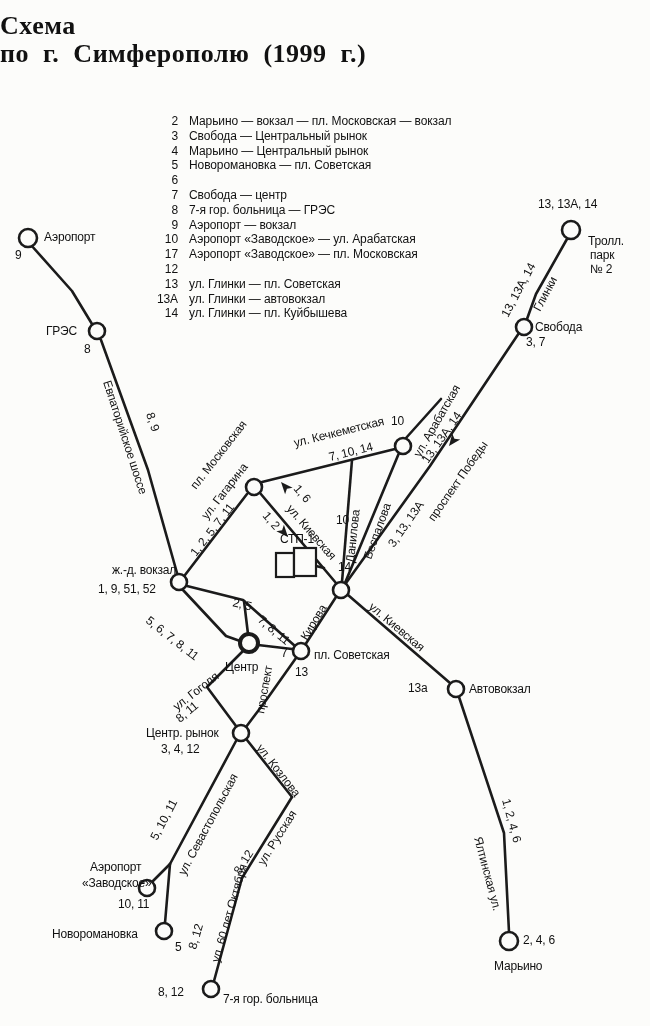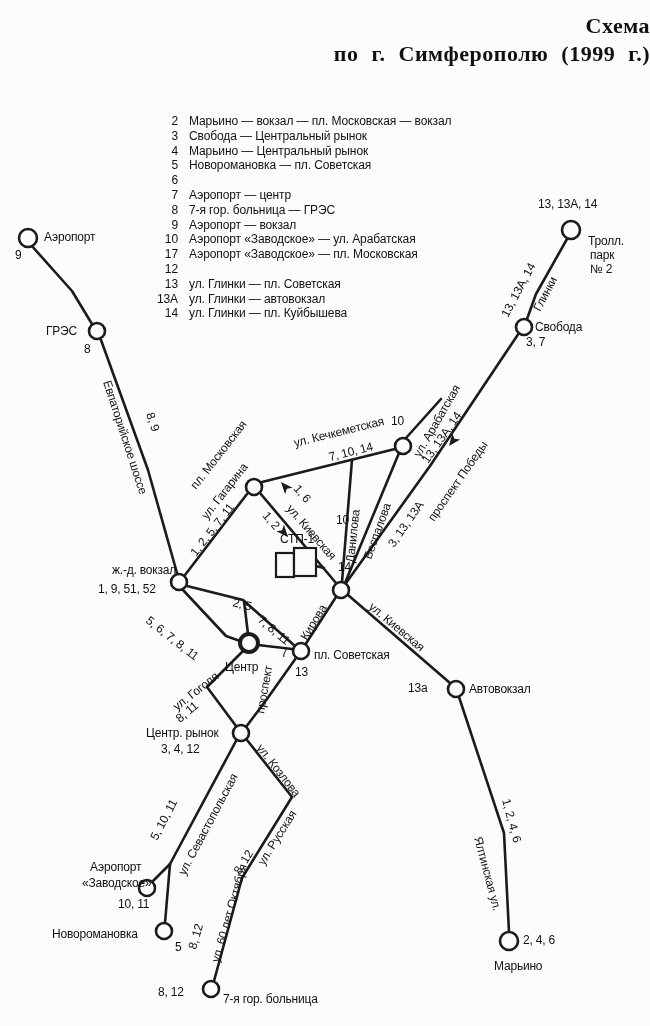--- a/index.html
+++ b/index.html
@@ -1,20 +1,20 @@
 <!DOCTYPE html>
 <html><head>
 <meta charset="utf-8">
 <style>
   html,body{margin:0;padding:0;background:#e8e8e6;}
   .page{position:relative;width:650px;height:1026px;margin:0 auto;background:#fcfcfa;
         overflow:hidden;font-family:"Liberation Sans",sans-serif;color:#111;}
-  .title{position:absolute;left:0;top:12px;width:100%;text-align:right;z-index:3;
+  .title{position:absolute;left:0;top:12px;width:100%;text-align:left;z-index:3;
          font-family:"Liberation Serif","DejaVu Serif",serif;font-weight:600;
-         font-size:22px;line-height:28px;letter-spacing:.5px;word-spacing:7px;}
+         font-size:26px;line-height:28px;letter-spacing:.5px;word-spacing:7px;}
   .legend{position:absolute;left:116px;top:114px;z-index:3;}
   .legend-row{display:flex;font-size:12px;line-height:14.8px;letter-spacing:-.1px;}
   .legend-num{width:62px;text-align:right;padding-right:11px;flex:none;}
   svg.map{position:absolute;left:0;top:0;z-index:2;}
   svg.map text{letter-spacing:-.2px;}
 </style>
 </head>
 <body>
 
 <div class="page">
@@ -48,21 +48,21 @@
         <span>
           <div>Новоромановка — пл. Советская</div>
         </span>
       </div>
       <div class="legend-row">
         <span class="legend-num">6</span>
       </div>
       <div class="legend-row">
         <span class="legend-num">7</span>
         <span>
-          <div>Аэропорт — центр</div>
+          <div>Свобода — центр</div>
         </span>
       </div>
       <div class="legend-row">
         <span class="legend-num">8</span>
         <span>
           <div>7-я гор. больница — ГРЭС</div>
         </span>
       </div>
       <div class="legend-row">
         <span class="legend-num">9</span>

